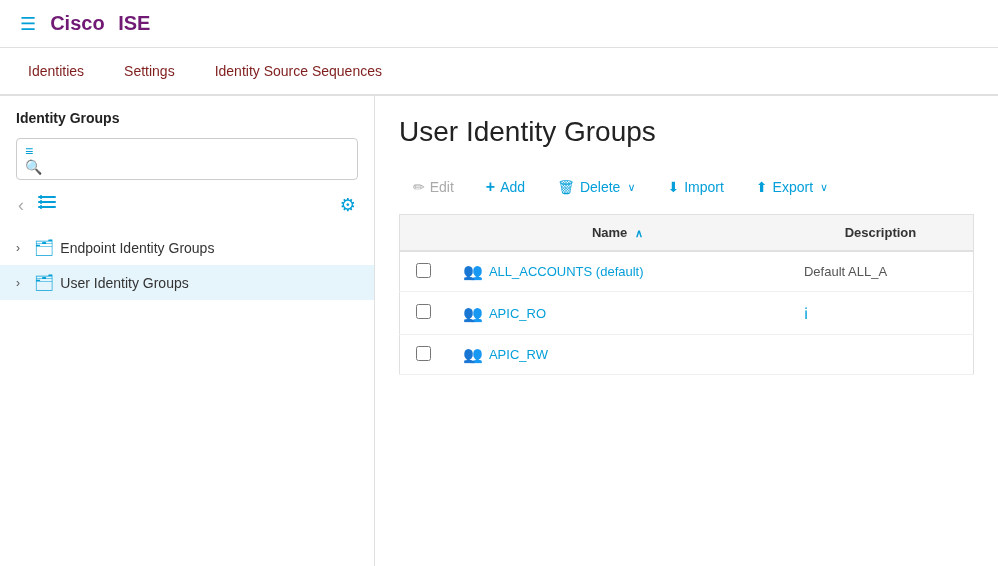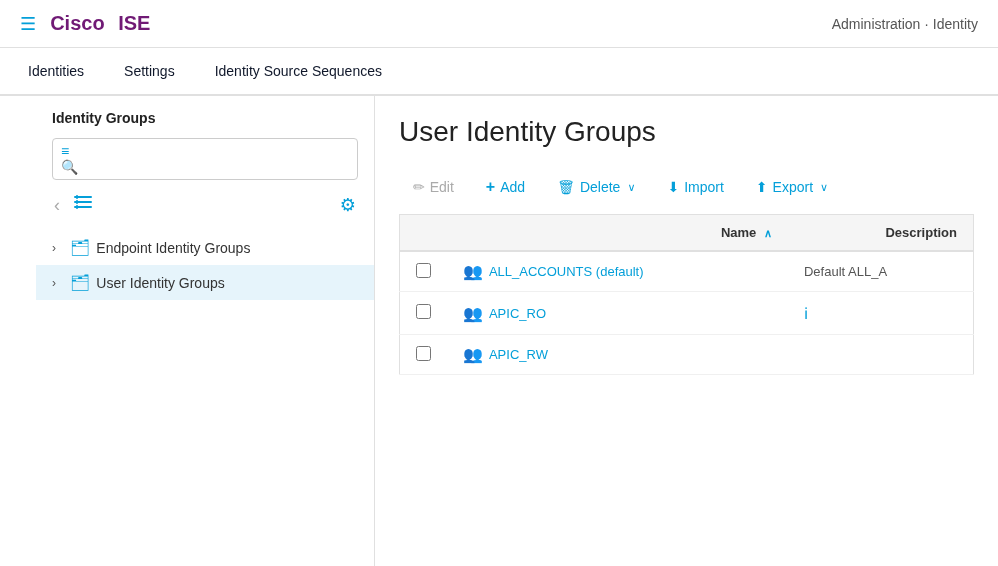--- a/index.html
+++ b/index.html
@@ -45,21 +45,21 @@
       align-items: center;
       border-bottom: 2px solid #e0e0e0;
       padding: 0 8px;
       height: 48px;
       background: #fff;
     }
     .tab-item {
       padding: 14px 20px;
       cursor: pointer;
       font-size: 14px;
-      color: #0f172a;
+      color: #7f1d1d;
       position: relative;
       white-space: nowrap;
     }
     .tab-item.active {
       color: #049fd9;
       font-weight: 600;
     }
     .tab-item.active::after {
       content: '';
       position: absolute;
@@ -76,21 +76,20 @@
       height: calc(566px - 96px);
     }
 
     
     .sidebar {
       width: 375px;
       border-right: 1px solid #e0e0e0;
       background: #fff;
       flex-shrink: 0;
       overflow-y: auto;
-      padding-left: 36px;
     }
     .sidebar-header {
       padding: 14px 16px 8px 16px;
       font-weight: 700;
       font-size: 14px;
       color: #222;
     }
     .sidebar-search {
       display: flex;
       align-items: center;
@@ -200,21 +199,21 @@
     .data-table {
       width: 100%;
       border-collapse: collapse;
       border: 1px solid #e0e0e0;
     }
     .data-table thead tr {
       background: #f5f5f5;
     }
     .data-table th {
       padding: 10px 16px;
-      text-align: right;
+      text-align: center;
       font-weight: 600;
       font-size: 13px;
       color: #333;
       border-bottom: 2px solid #e0e0e0;
     }
     .data-table th.sortable {
       cursor: pointer;
     }
     .sort-arrow {
       margin-left: 4px;
@@ -259,21 +258,20 @@
 </head>
 <body>
 
 <div class="top-header">
   <div class="top-header-left">
     <span class="hamburger-icon">☰</span>
     <div class="logo">
       <span>Cisco</span>&nbsp;<span>ISE</span>
     </div>
   </div>
-  <div class="top-header-right">Administration · Identity</div>
 </div>
 
 <div class="tab-nav">
   <div class="tab-item">Identities</div>
   <div class="tab-item">Settings</div>
   <div class="tab-item">Identity Source Sequences</div>
 </div>
 
 <div class="content-area">
 

